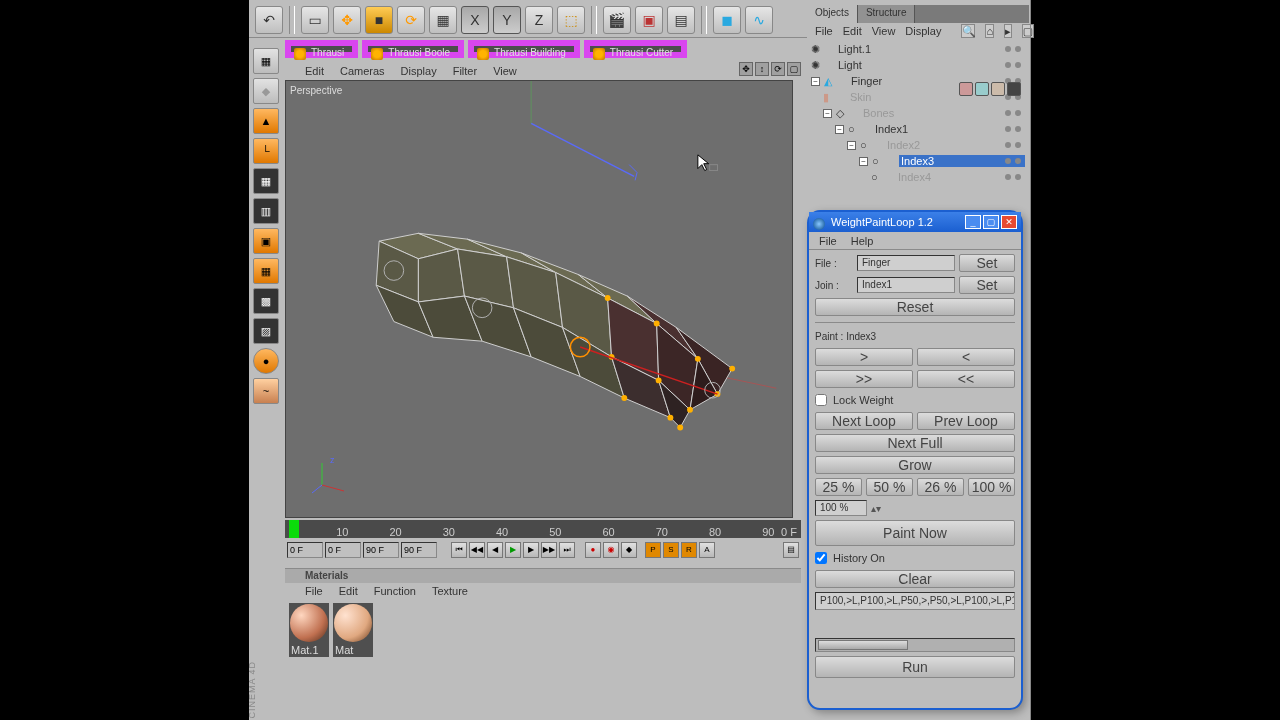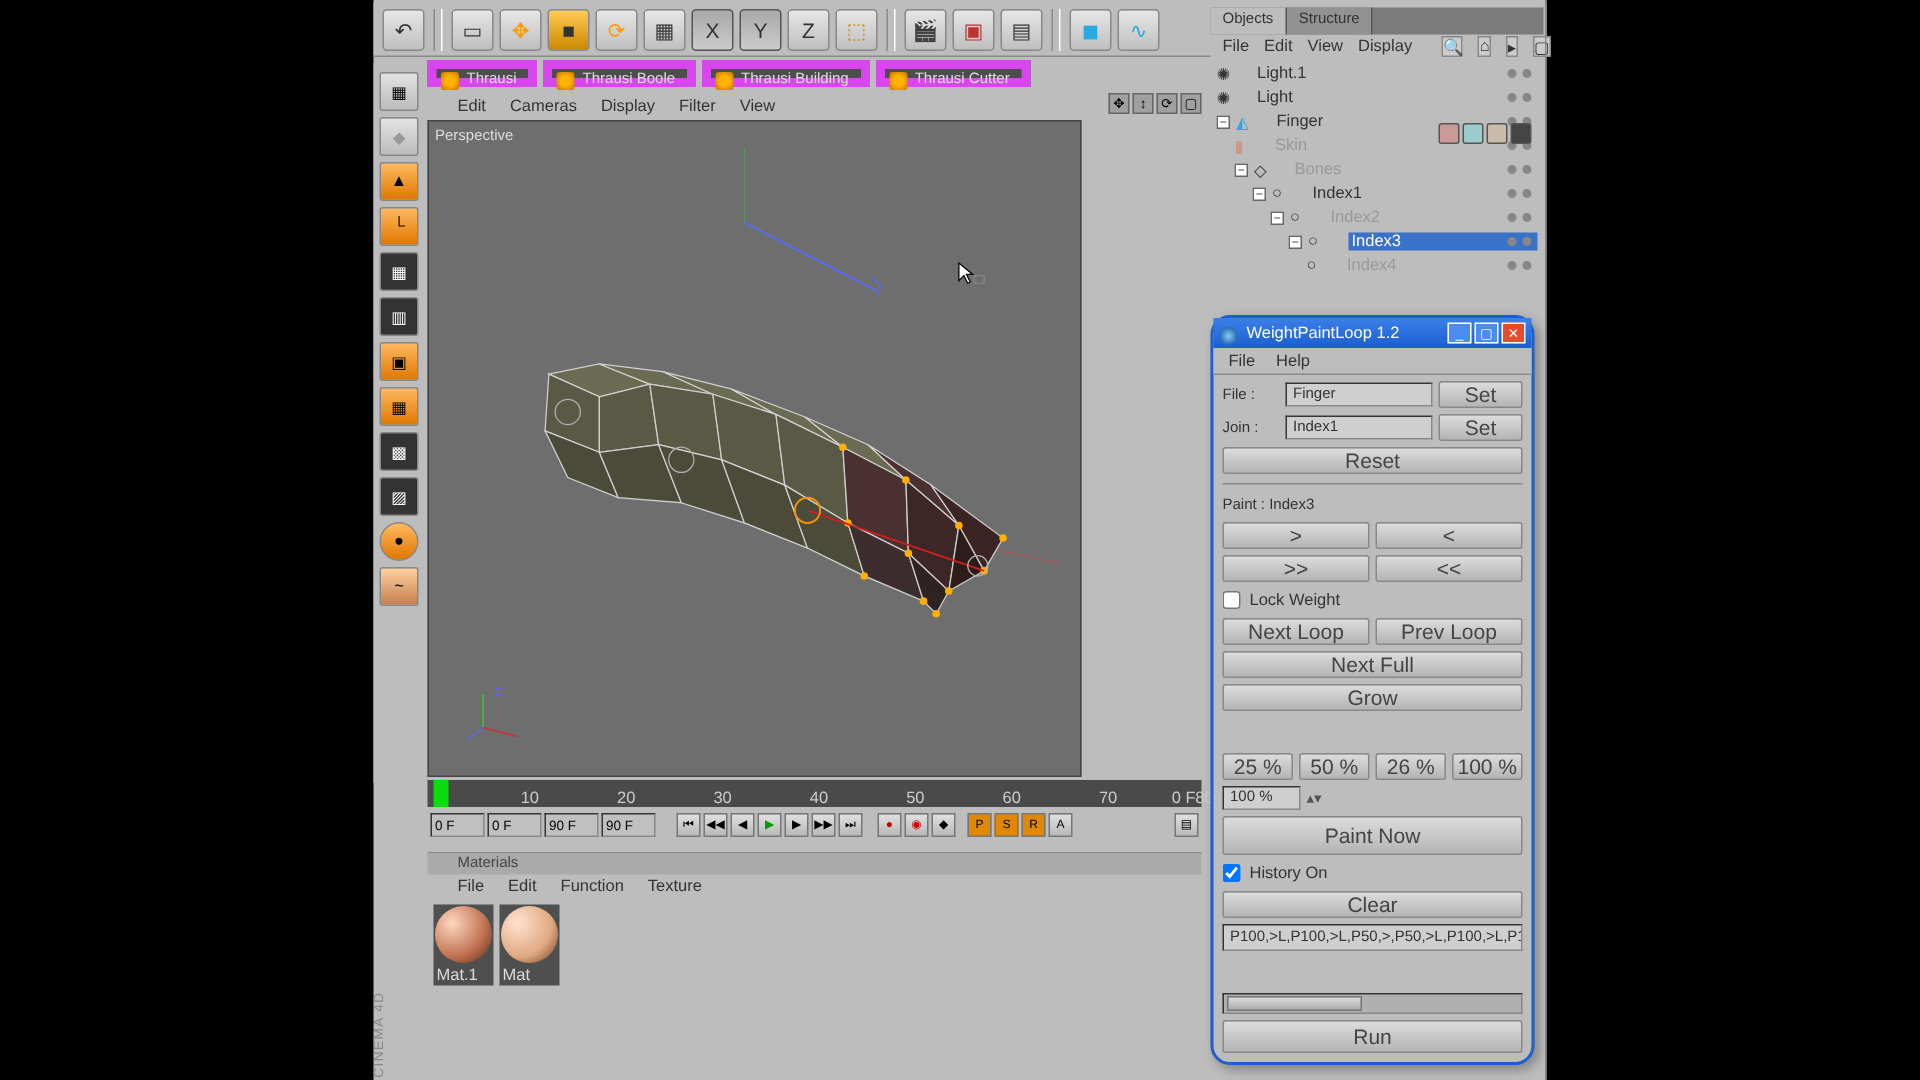--- a/index.html
+++ b/index.html
@@ -23,36 +23,36 @@
   .view-icons { position: absolute; right: 230px; top: 62px; height: 16px; display: flex; gap: 2px; }
   .vi { width: 14px; height: 14px; background: #a0a0a0; border: 1px solid #666; font-size: 9px; text-align: center; line-height: 12px; }
 
   
   .left-tools { position: absolute; left: 0; top: 42px; width: 34px; height: 480px; background: #bdbdbd; display: flex; flex-direction: column; gap: 4px; align-items: center; padding-top: 6px; }
   .lt { width: 26px; height: 26px; background: linear-gradient(#e2e2e2, #bcbcbc); border: 1px solid #888; border-radius: 2px; display: flex; align-items: center; justify-content: center; }
   .lt.orange { background: linear-gradient(#ffb860, #e07800); }
   .lt.dark { background: #333; color: #fff; }
 
   
-  .viewport { position: absolute; left: 36px; top: 80px; width: 436px; height: 438px; background: #6e6e6e; border: 1px solid #444; }
+  .viewport { position: absolute; left: 36px; top: 80px; width: 508px; height: 438px; background: #6e6e6e; border: 1px solid #444; }
   .vp-label { position: absolute; left: 4px; top: 4px; color: #ddd; font-size: 10px; }
   .axes-widget { position: absolute; left: 24px; bottom: 20px; width: 40px; height: 40px; }
   .axes-widget .az { position: absolute; font-size: 9px; }
 
   
   .timeline-area { position: absolute; left: 36px; top: 520px; width: 516px; height: 46px; background: #bdbdbd; }
-  .timeline-ruler { height: 18px; background: #4a4a4a; color: #ccc; font-size: 9px; display: flex; align-items: flex-end; padding: 0 4px; gap: 52px; position: relative; }
+  .timeline-ruler { height: 18px; background: #4a4a4a; color: #ccc; font-size: 9px; display: flex; align-items: flex-end; padding: 0 4px; gap: 41px; position: relative; }
   .timeline-ruler .cursor { position: absolute; left: 4px; top: 0; width: 10px; height: 18px; background: #0bdc0b; }
   .transport { height: 24px; display: flex; align-items: center; gap: 2px; padding: 2px; }
   .tbtn { width: 16px; height: 16px; background: linear-gradient(#e0e0e0, #b8b8b8); border: 1px solid #777; font-size: 8px; text-align: center; line-height: 14px; }
   .frame-field { width: 36px; height: 16px; background: #c0c0c0; border: 1px inset #888; font-size: 9px; padding: 0 2px; line-height: 14px; }
 
   
   .materials { position: absolute; left: 36px; top: 568px; width: 516px; height: 90px; background: #bdbdbd; border-top: 1px solid #8a8a8a; }
-  .mat-header { height: 14px; background: #aaa; color: #444; font-size: 10px; padding-left: 20px; line-height: 14px; }
+  .mat-header { height: 14px; background: #aaa; color: #444; font-size: 10px; padding-left: 20px; line-height: 14px; font-weight: bold; }
   .mat-menu { height: 16px; display: flex; gap: 16px; padding-left: 20px; align-items: center; color: #333; }
   .mat-row { display: flex; gap: 4px; padding: 4px; }
   .mat { width: 40px; height: 54px; background: #4f4f4f; color: #ddd; font-size: 9px; text-align: left; }
   .mat .ball { width: 38px; height: 38px; border-radius: 50%; margin: 1px auto; background: radial-gradient(circle at 30% 30%, #ffd7c0, #c07050 60%, #4a2818); }
   .mat .lbl { padding: 1px 2px; }
 
   .vertical-brand { position: absolute; left: -2px; bottom: -40px; width: 20px; height: 100px; writing-mode: vertical-rl; transform: rotate(180deg); color: #888; font-size: 9px; letter-spacing: 1px; }
 
   
   .obj-mgr { position: absolute; left: 558px; top: 5px; width: 222px; height: 202px; background: #bdbdbd; }
@@ -86,21 +86,21 @@
   .win-btn { width: 16px; height: 14px; margin-left: 2px; border: 1px solid #fff; background: #4a8cf0; color: #fff; font-size: 9px; text-align: center; line-height: 12px; }
   .win-btn.close { background: #e84a30; }
   .plugin-menu { height: 18px; background: #bdbdbd; display: flex; gap: 14px; padding: 0 10px; align-items: center; color: #333; font-size: 10px; border-bottom: 1px solid #8a8a8a; }
   .plugin-body { padding: 4px 6px; display: flex; flex-direction: column; gap: 4px; }
   .prow { display: flex; align-items: center; gap: 4px; }
   .plabel { width: 38px; color: #333; font-size: 10px; }
   .pfield { flex: 1; height: 16px; background: #cfcfcf; border: 1px inset #888; color: #333; font-size: 10px; padding: 0 4px; line-height: 14px; }
   .pbtn { height: 18px; background: linear-gradient(#dcdcdc, #b4b4b4); border: 1px solid #888; border-radius: 2px; color: #444; font-size: 14px; display: flex; align-items: center; justify-content: center; }
   .pbtn.wide { width: 100%; }
   .pbtn.half { flex: 1; }
-  .pbtn.q { flex: 1; margin-top: 24px; }
+  .pbtn.q { flex: 1; }
   .hr { height: 1px; background: #8a8a8a; margin: 2px 0; }
   .pline { color: #333; font-size: 10px; padding: 2px 0; }
   .chk { display: flex; align-items: center; gap: 6px; color: #333; font-size: 10px; padding: 2px 0; }
   .chk input { width: 12px; height: 12px; }
   .history-field { height: 18px; background: #cfcfcf; border: 1px inset #888; color: #333; font-size: 10px; padding: 2px 4px; overflow: hidden; white-space: nowrap; }
   .hscroll { height: 14px; background: #b0b0b0; border: 1px inset #888; position: relative; }
   .hscroll .thumb { position: absolute; left: 2px; top: 1px; width: 90px; height: 10px; background: linear-gradient(#ddd, #aaa); border: 1px solid #777; }
 
   
   .mesh-svg { position: absolute; left: 0; top: 0; width: 100%; height: 100%; }

